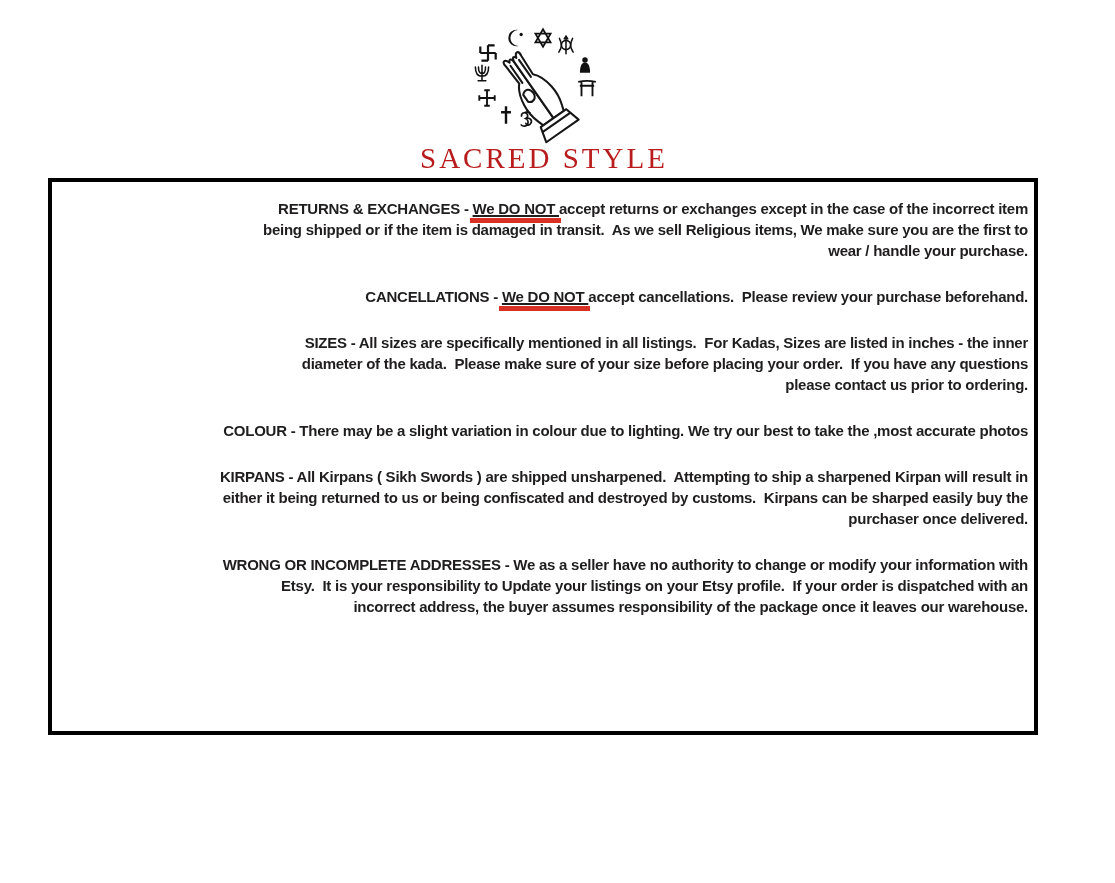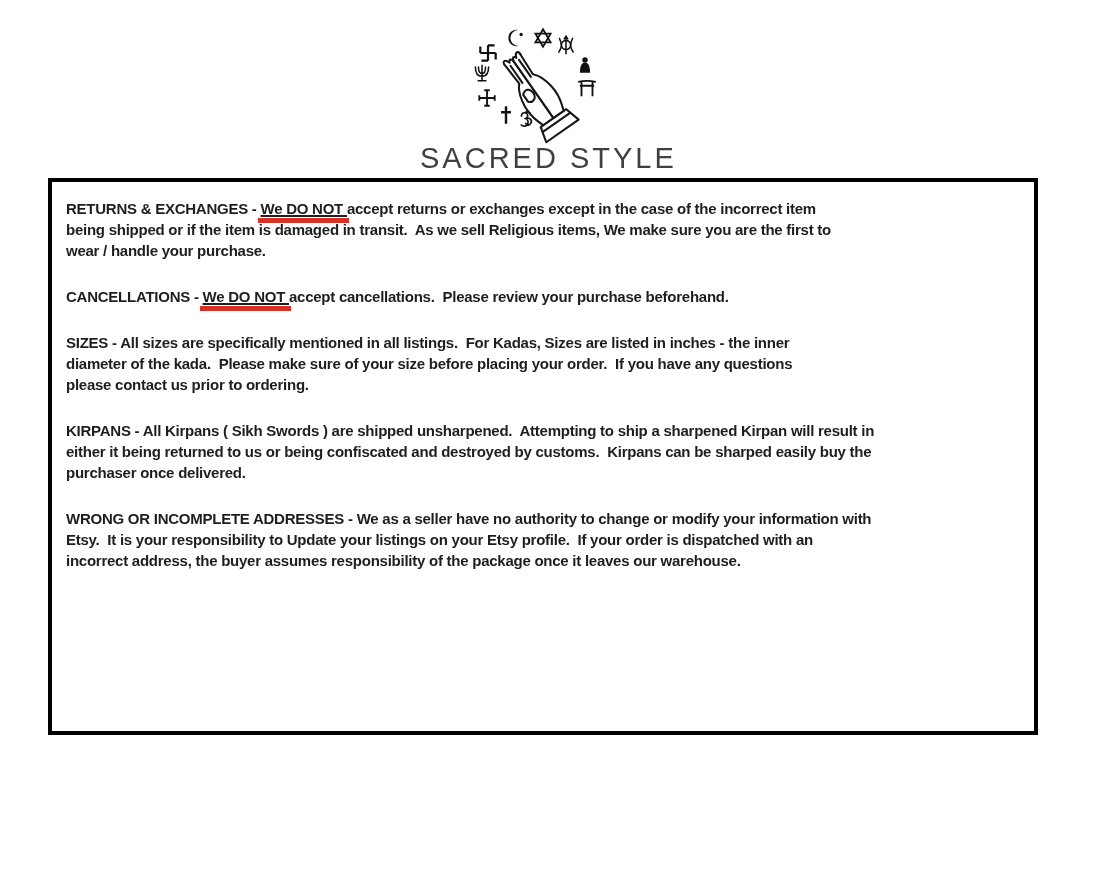--- a/index.html
+++ b/index.html
@@ -16,28 +16,28 @@
   .sym-swastika{left:57px;top:22px;}
   .sym-crescent{left:84px;top:7px;}
   .sym-star{left:112px;top:7px;}
   .sym-khanda{left:135px;top:14px;}
   .sym-buddha{left:154px;top:34px;}
   .sym-torii{left:156px;top:57px;}
   .sym-om{left:96px;top:90px;}
   .sym-cross{left:75px;top:84px;}
   .sym-potent{left:56px;top:67px;}
   .sym-menorah{left:51px;top:42px;}
-  .brand{margin-top:2px;text-align:left;font-family:Liberation Sans, sans-serif;
-         font-size:29px;letter-spacing:3px;color:#404040;white-space:nowrap;}
+  .brand{margin-top:2px;text-align:left;font-family:Liberation Serif, serif;
+         font-size:29px;letter-spacing:3px;color:#b91c1c;white-space:nowrap;}
 
   
   .policy-box{position:absolute;left:48px;top:178px;width:990px;height:557px;box-sizing:border-box;
               border:4px solid #000;padding:16px 6px 10px 14px;}
   .para{margin:0 0 25px 0;font-size:15px;line-height:21px;font-weight:bold;
-        letter-spacing:-0.25px;white-space:pre-wrap;}
+        letter-spacing:-0.25px;white-space:pre-wrap;text-align:right;}
   .para-colour{margin-top:5px;}
   .hl{display:inline-block;line-height:19px;margin-bottom:-5px;
       text-decoration:underline;text-decoration-thickness:2px;
       border-bottom:5px solid #d93026;padding-left:3px;margin-left:-3px;padding-right:2px;margin-right:-2px;}
   .closing{margin:0;font-size:18px;line-height:24px;font-weight:bold;letter-spacing:-0.25px;}
 </style>
 </head>
 <body>
 
 <div class="page">
@@ -119,20 +119,21 @@
     <p class="para"><span class="hd">RETURNS &amp; EXCHANGES</span><span> - </span><span class="hl">We DO NOT </span><span>accept returns or exchanges except in the case of the incorrect item
 being shipped or if the item is damaged in transit.  As we sell Religious items, We make sure you are the first to
 wear / handle your purchase.</span></p>
 
     <p class="para"><span class="hd">CANCELLATIONS</span><span> - </span><span class="hl">We DO NOT </span><span>accept cancellations.  Please review your purchase beforehand.</span></p>
 
     <p class="para"><span class="hd">SIZES</span><span> - </span><span>All sizes are specifically mentioned in all listings.  For Kadas, Sizes are listed in inches - the inner
 diameter of the kada.  Please make sure of your size before placing your order.  If you have any questions
 please contact us prior to ordering.</span></p>
 
+    <p class="para para-colour"><span class="hd">COLOUR</span><span> - </span><span>There may be a slight variation in colour due to lighting. We try our best to take the ,most accurate photos</span></p>
 
     <p class="para"><span class="hd">KIRPANS</span><span> - </span><span>All Kirpans ( Sikh Swords ) are shipped unsharpened.  Attempting to ship a sharpened Kirpan will result in
 either it being returned to us or being confiscated and destroyed by customs.  Kirpans can be sharped easily buy the
 purchaser once delivered.</span></p>
 
     <p class="para"><span class="hd">WRONG OR INCOMPLETE ADDRESSES</span><span> - </span><span>We as a seller have no authority to change or modify your information with
 Etsy.  It is your responsibility to Update your listings on your Etsy profile.  If your order is dispatched with an
 incorrect address, the buyer assumes responsibility of the package once it leaves our warehouse.</span></p>
 
 

